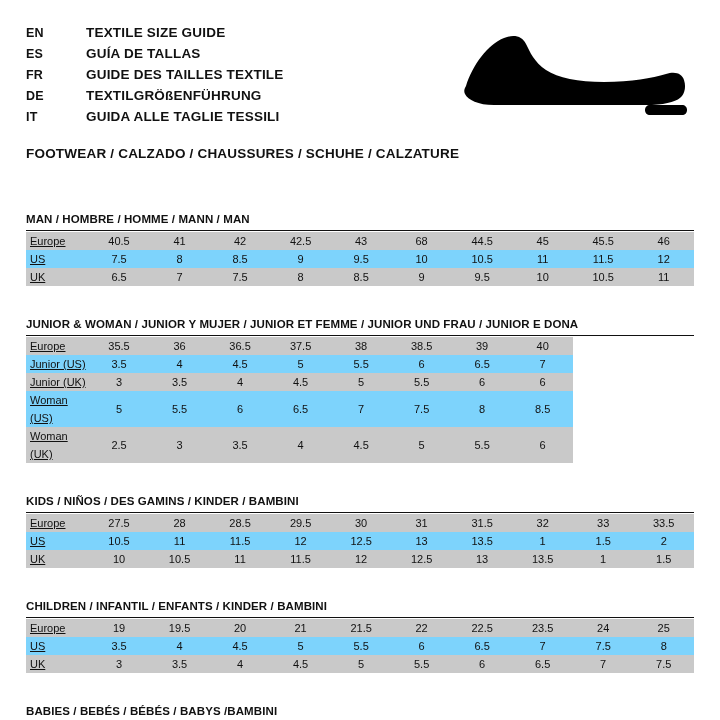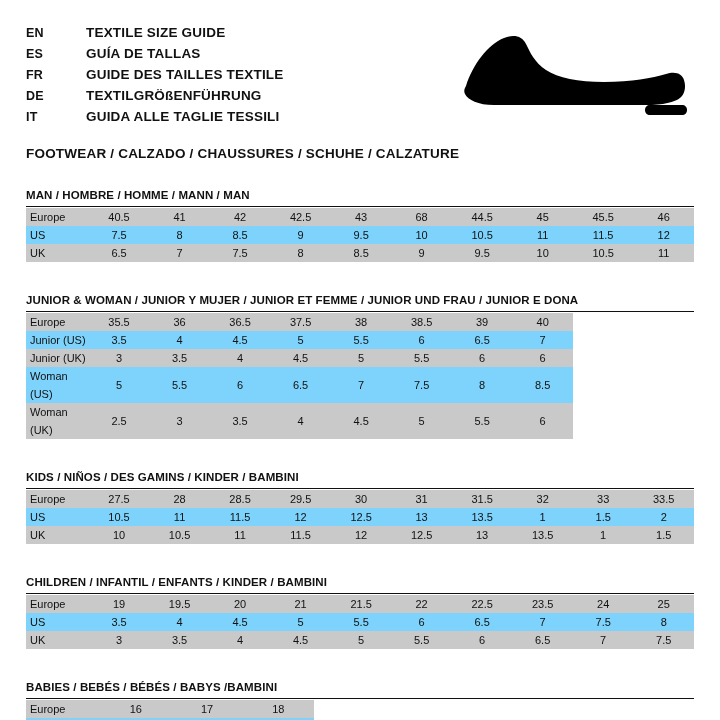--- a/index.html
+++ b/index.html
@@ -67,21 +67,21 @@
     font-weight: 700;
     letter-spacing: .2px;
     color: #111;
   }
 
   
   .section {
     margin-top: 32px;
   }
   .section.first {
-    margin-top: 28px;
+    margin-top: 52px;
   }
   .section-title {
     font-size: 11.5px;
     font-weight: 700;
     color: #111;
     letter-spacing: .1px;
     padding-bottom: 5px;
     border-bottom: 1px solid #111;
     margin-bottom: 0;
   }
@@ -98,20 +98,21 @@
     font-size: 11px;
     color: #111;
     height: 18px;
     line-height: 18px;
     padding: 0;
     text-align: center;
   }
   table.size-table td.rowlabel {
     text-align: left;
     padding-left: 4px;
+    text-decoration: underline;
   }
   tr.shaded td {
     background: #c9c9c9;
   }
   tr.plain td {
     background: #7dd3fc;
   }
   .empty-cell {
     background: transparent !important;
   }

